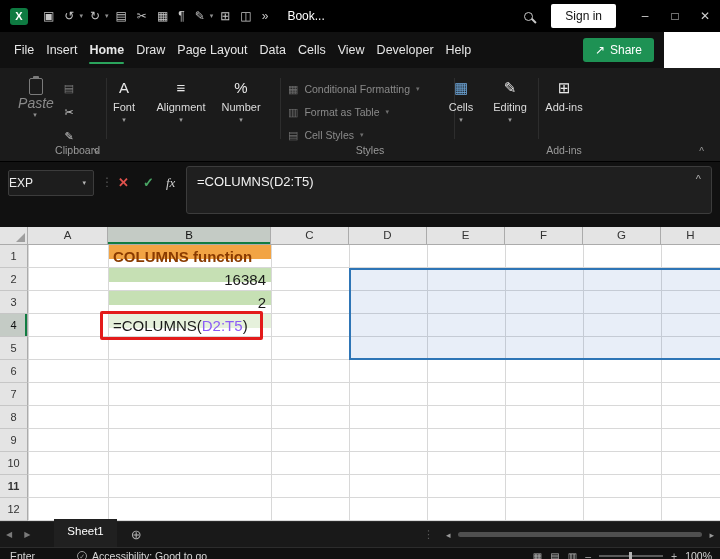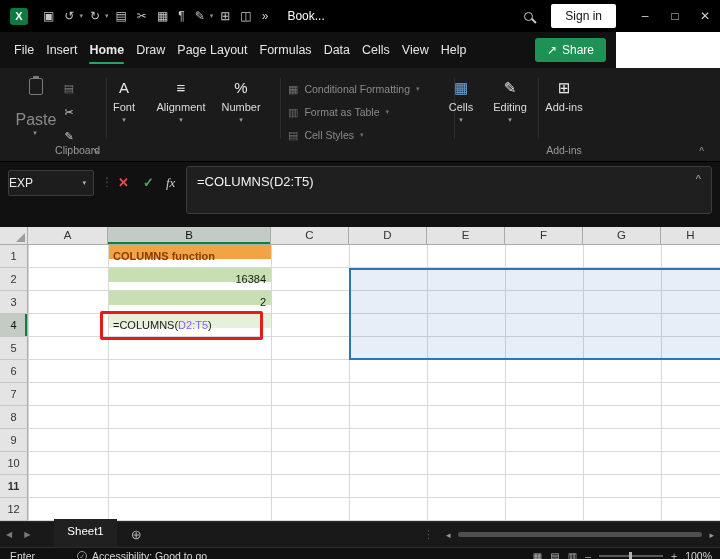--- a/index.html
+++ b/index.html
@@ -21,40 +21,40 @@
   .tb-spacer { flex: 1; }
   .mag { width: 9px; height: 9px; border: 1.5px solid #c8c8c8; border-radius: 50%;
     position: relative; margin-right: 18px; }
   .mag::after { content: ""; position: absolute; width: 6px; height: 1.5px;
     background: #c8c8c8; transform: rotate(45deg); right: -5px; bottom: -2px; }
   .signin { background: #ffffff; color: #111; font-size: 12px; padding: 5px 14px;
     border-radius: 2px; margin-right: 14px; }
   .winbtn { width: 30px; text-align: center; font-size: 12px; color: #cfcfcf; }
 
   
-  .menubar { position: absolute; top: 32px; left: 0; width: 616px; height: 36px;
+  .menubar { position: absolute; top: 32px; left: 0; width: 664px; height: 36px;
     background: #111; display: flex; align-items: center; padding-left: 8px; }
   .menu-tab { color: #e6e6e6; font-size: 12.5px; padding: 0 6px; height: 36px;
     line-height: 36px; position: relative; white-space: nowrap; }
   .menu-tab.active { font-weight: 700; }
   .menu-tab.active::after { content: ""; position: absolute; left: 6px; right: 6px;
     bottom: 4px; height: 2.5px; background: #2AA45C; border-radius: 1px; }
   .share-btn { margin-left: auto; margin-right: 10px; background: #1E9254;
     color: #fff; font-size: 12px; padding: 5px 12px; border-radius: 3px;
     display: flex; gap: 5px; align-items: center; }
 
   
   .ribbon { position: absolute; top: 68px; left: 0; width: 720px; height: 94px;
     background: #1b1b1b; border-bottom: 1px solid #000; }
   .paste-btn { position: absolute; left: 14px; top: 10px; width: 44px; text-align: center; }
   .clip-icon { width: 14px; height: 17px; border: 1.5px solid #7b7b7b; border-radius: 2px;
     margin: 0 auto; position: relative; }
   .clip-icon::before { content: ""; position: absolute; top: -3px; left: 2.5px;
     width: 6px; height: 3px; background: #7b7b7b; border-radius: 1px; }
-  .paste-lbl { font-size: 16px; color: #8a8a8a; margin-top: 16px; }
+  .paste-lbl { font-size: 14px; color: #8a8a8a; margin-top: 0; font-style: italic; }
   .mini-stack { position: absolute; left: 58px; width: 22px; text-align: center; }
   .mini-ico { font-size: 11px; color: #c9c9c9; display: block; }
   .mini-ico.dim { color: #7b7b7b; }
   .rbig { position: absolute; top: 10px; width: 52px; text-align: center; }
   .rbig .ric { display: block; height: 20px; font-size: 15px; color: #e8e8e8; line-height: 20px; }
   .rbig .rlb { display: block; font-size: 11px; color: #dcdcdc; margin-top: 3px; white-space: nowrap; }
   .rbig .rcr { display: block; font-size: 7px; color: #9a9a9a; margin-top: 3px; }
   .styles-row { position: absolute; left: 288px; width: 164px; height: 22px;
     display: flex; align-items: center; gap: 6px; }
   .styles-row .sic { font-size: 11px; color: #6f6f6f; }
@@ -92,21 +92,21 @@
     text-align: center; font-size: 11.5px; color: #333; line-height: 17px; }
   .colhdr.active { background: #C4CBC5; box-shadow: inset 0 -2px 0 #107C41; color: #111; }
   .rows { position: absolute; top: 18px; left: 0; width: 720px; height: 276px; overflow: hidden;
     background-image: repeating-linear-gradient(to bottom, transparent 0 22px, #D8D8D8 22px 23px); }
   .vline { position: absolute; top: 0; width: 1px; height: 276px; background: #D8D8D8; }
   .rowhdr { position: absolute; left: 0; width: 28px; height: 23px; background: #E4E4E4;
     border-right: 1px solid #ABABAB; border-bottom: 1px solid #C6C6C6;
     text-align: center; font-size: 11px; color: #333; line-height: 22px; }
   .rowhdr.active { background: #C4CBC5; box-shadow: inset -2px 0 0 #107C41; color: #111; }
   .cell { position: absolute; left: 109px; width: 162px; height: 14px;
-    font-size: 11px; line-height: 23px; z-index: 2; color: #1a1a1a; }
+    font-size: 15px; line-height: 23px; z-index: 2; color: #1a1a1a; }
   .cell.b1 { top: 0; background: #F2A444; color: #8A3B00; font-weight: 700; padding-left: 4px; }
   .cell.b2 { top: 23px; background: #C6E0B4; text-align: right; padding-right: 5px; }
   .cell.b3 { top: 46px; background: #C6E0B4; text-align: right; padding-right: 5px; }
   .cell.b4 { top: 69px; background: #E6F1DC; padding-left: 4px; }
   .cell.b4 .ref { color: #8b5cf6; }
   .range-sel { position: absolute; left: 349px; top: 23px; width: 375px; height: 92px;
     background: rgba(68,114,196,0.12); border: 2px solid #2E75B6; border-right: none; z-index: 3; }
   .redbox { position: absolute; left: 100px; top: 66px; width: 163px; height: 29px;
     border: 3px solid #E31B1B; border-radius: 2px; z-index: 5; }
 
@@ -165,24 +165,24 @@
   <span class="winbtn">□</span>
   <span class="winbtn">✕</span>
 </div>
 
 <div class="menubar">
   <span class="menu-tab">File</span>
   <span class="menu-tab">Insert</span>
   <span class="menu-tab active">Home</span>
   <span class="menu-tab">Draw</span>
   <span class="menu-tab">Page Layout</span>
-  <span class="menu-tab">Formulas</span>
   <span class="menu-tab">Data</span>
   <span class="menu-tab">Cells</span>
   <span class="menu-tab">View</span>
+  <span class="menu-tab">Developer</span>
   <span class="menu-tab">Help</span>
   <span class="share-btn">
     <span>↗</span>
     <span>Share</span>
   </span>
 </div>
 
 <div class="ribbon">
 
   <div class="paste-btn">
@@ -228,20 +228,21 @@
   <div class="styles-row" style="top:33px;">
     <span class="sic">▥</span>
     <span class="slb">Format as Table</span>
     <span class="scr">▾</span>
   </div>
   <div class="styles-row" style="top:56px;">
     <span class="sic">▤</span>
     <span class="slb">Cell Styles</span>
     <span class="scr">▾</span>
   </div>
+  <div class="grp-label" style="left:288px; width:164px;">Styles</div>
   <div class="vsep" style="left:454px;"></div>
 
   <div class="rbig" style="left:437px; width:48px;">
     <span class="ric" style="color:#6ea8dc;">▦</span>
     <span class="rlb">Cells</span>
     <span class="rcr">▾</span>
   </div>
   <div class="rbig" style="left:486px; width:48px;">
     <span class="ric">✎</span>
     <span class="rlb">Editing</span>

